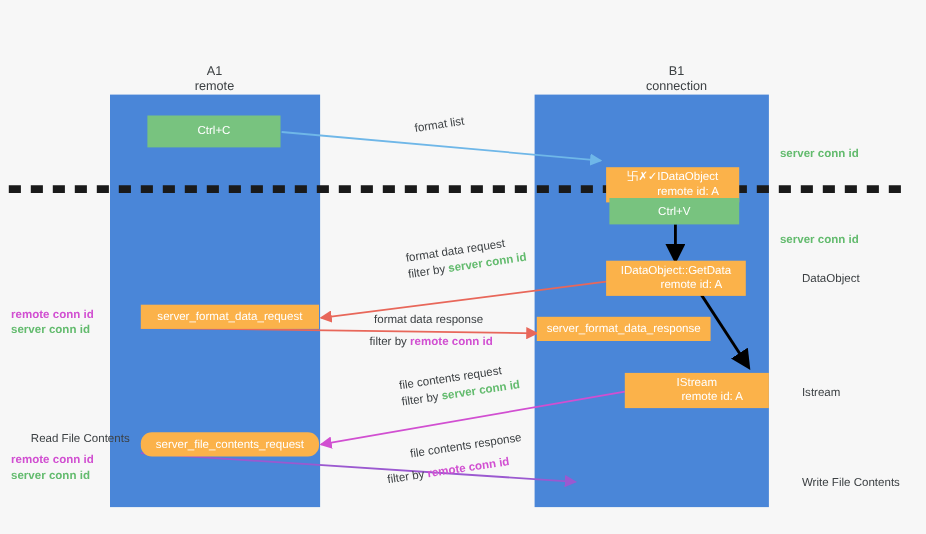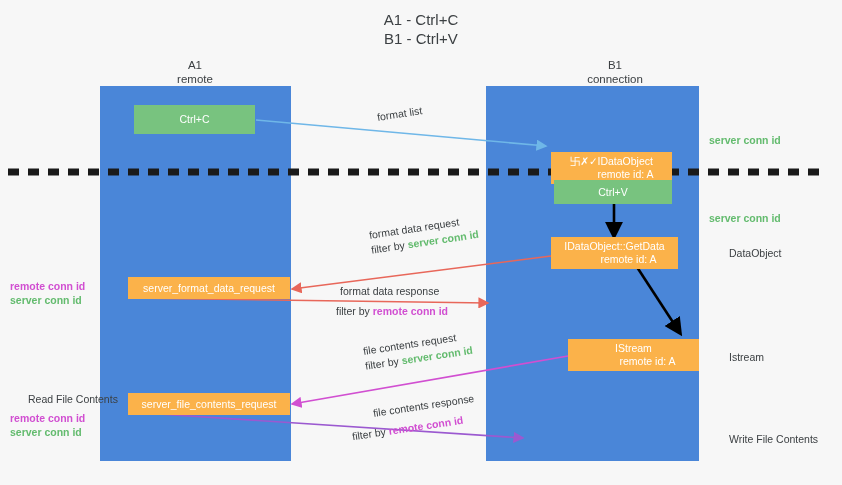--- a/index.html
+++ b/index.html
@@ -106,22 +106,20 @@
   }
   .side.green  { color: #63bb6e; font-weight: bold; }
   .side.magenta{ color: #d14fd1; font-weight: bold; }
   .side.right  { color: #3c4043; padding-left: 20px; }
 </style>
 </head>
 <body>
 
 <div id="canvas">
 
-  <div class="title">A1 - Ctrl+C
-B1 - Ctrl+V</div>
 
   <div class="lane-head" style="left:130px; top:58px; width:130px;"><span>A1</span>
 <span>remote</span></div>
 
   <div class="lane-head" style="left:545px; top:58px; width:140px;text-align:center;"><span>B1</span>
 <span>connection</span></div>
 
   <div class="lane" style="left:100px; top:86px; width:191px; height:375px;"></div>
   <div class="lane" style="left:486px; top:86px; width:213px; height:375px;"></div>
 
@@ -176,27 +174,30 @@
 
   <div class="node orange" style="left:551px; top:237px; width:127px; height:32px;">
     <span>IDataObject::GetData</span>
     <span class="ln2">remote id: A</span>
   </div>
 
   <div class="node orange" style="left:128px; top:277px; width:162px; height:22px;">
     <span>server_format_data_request</span>
   </div>
 
+  <div class="node orange" style="left:488px; top:288px; width:158px; height:22px;">
+    <span>server_format_data_response</span>
+  </div>
 
   <div class="node orange" style="left:568px; top:339px; width:131px; height:32px;">
     <span>IStream</span>
     <span class="ln2">remote id: A</span>
   </div>
 
-  <div class="node orange" style="left:128px; top:393px; width:162px; height:22px;">
+  <div class="node orange" style="left:128px; top:393px; width:162px; height:22px;border-radius:10px;">
     <span>server_file_contents_request</span>
   </div>
 
 
   <div class="edge-label rot" style="left:376px; top:110px;">
     <span>format list</span>
   </div>
 
   <div class="edge-label rot" style="left:368px; top:228px;">
     <div>format data request</div>

